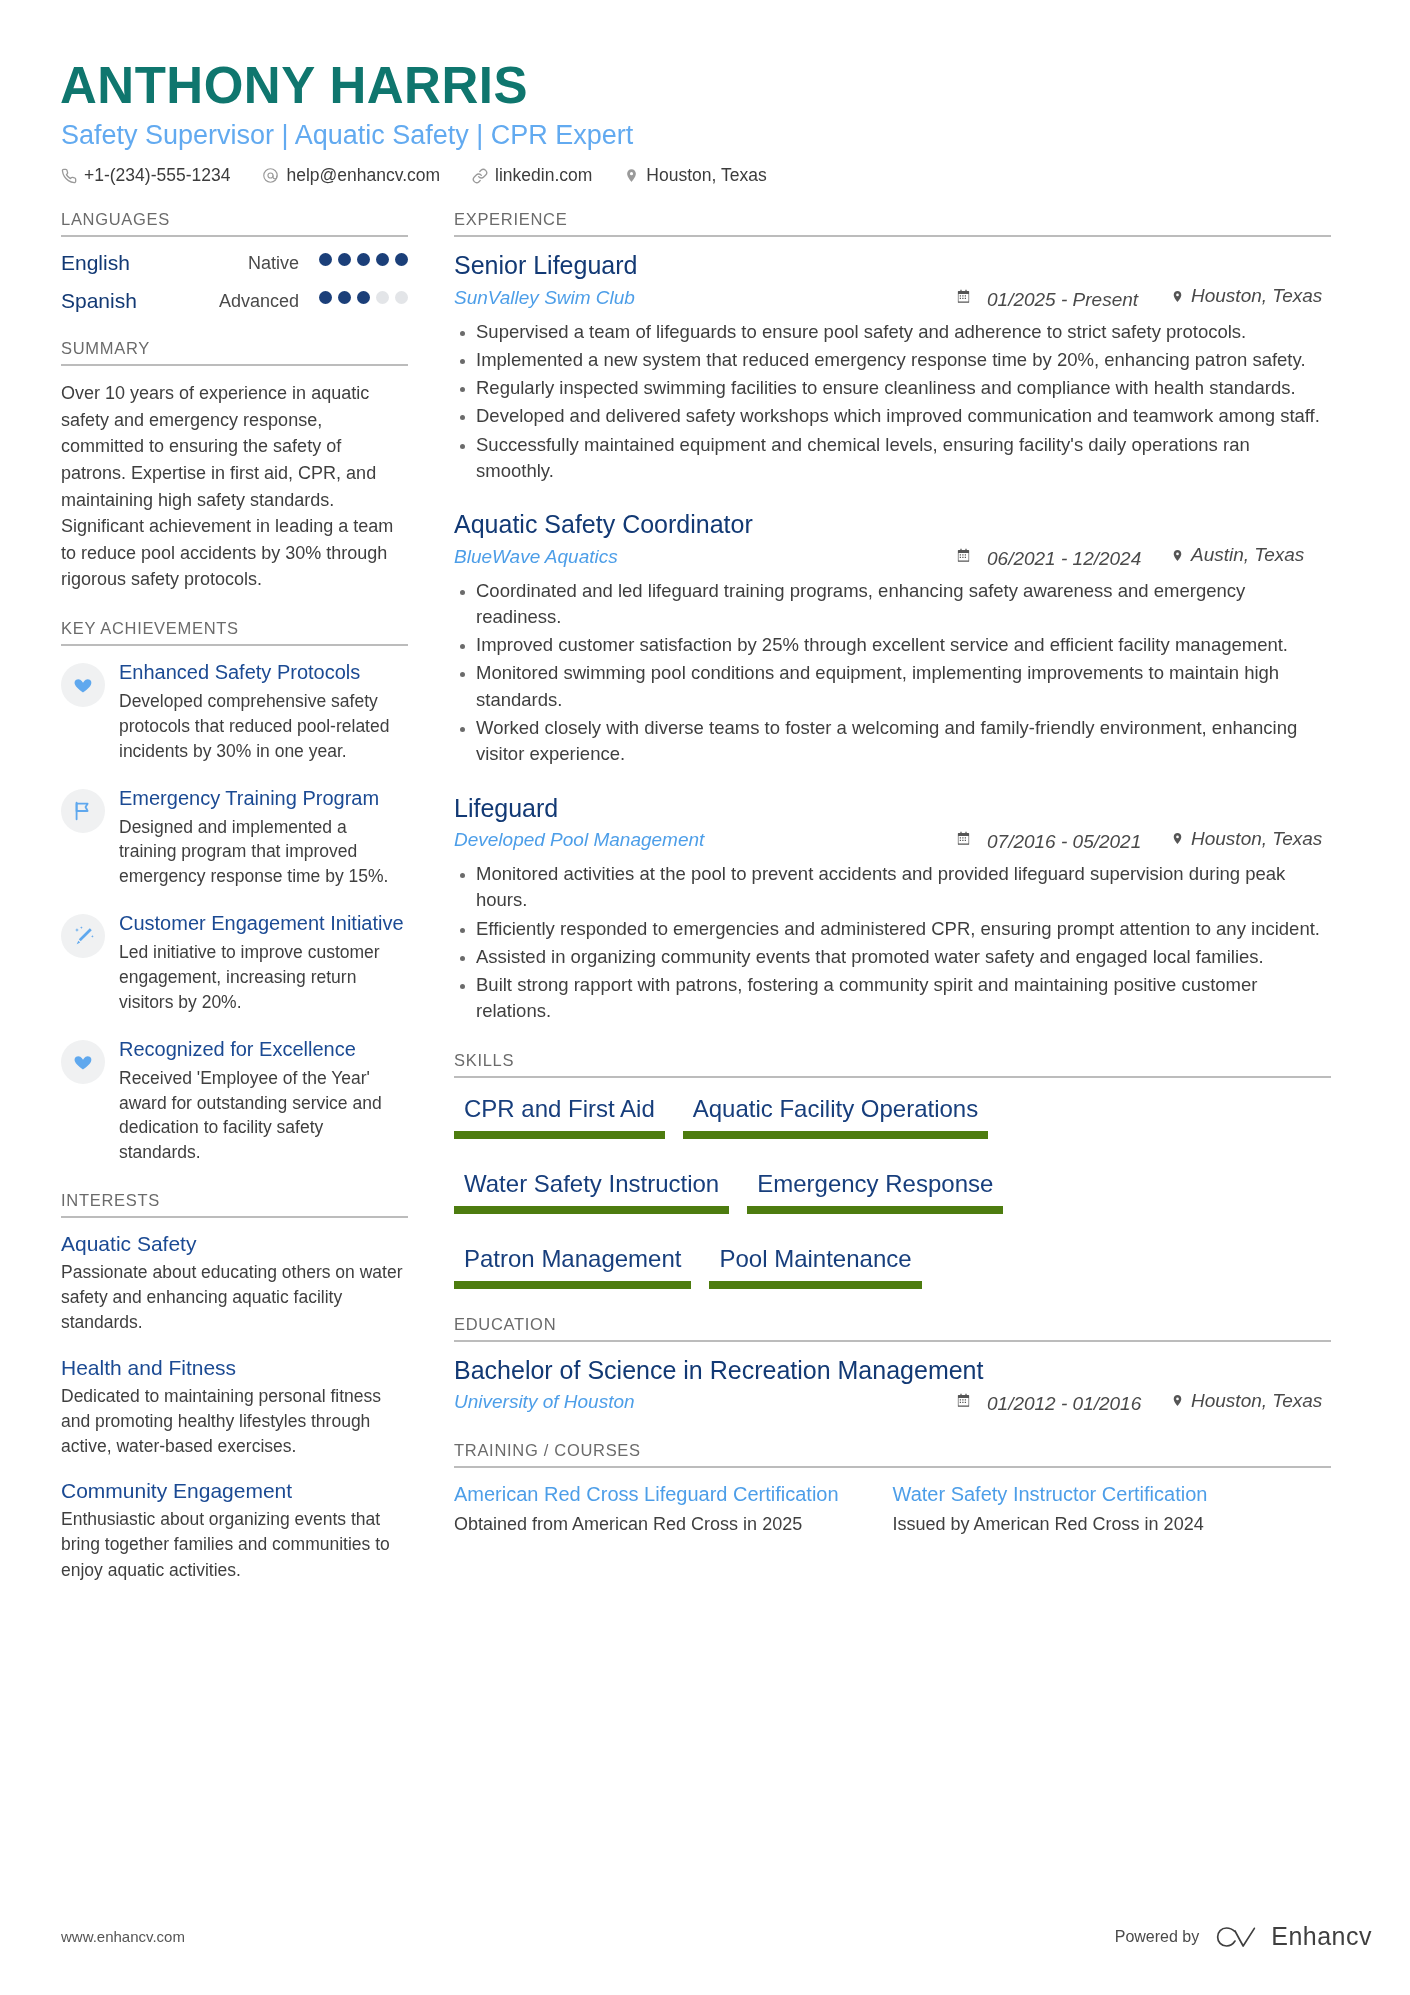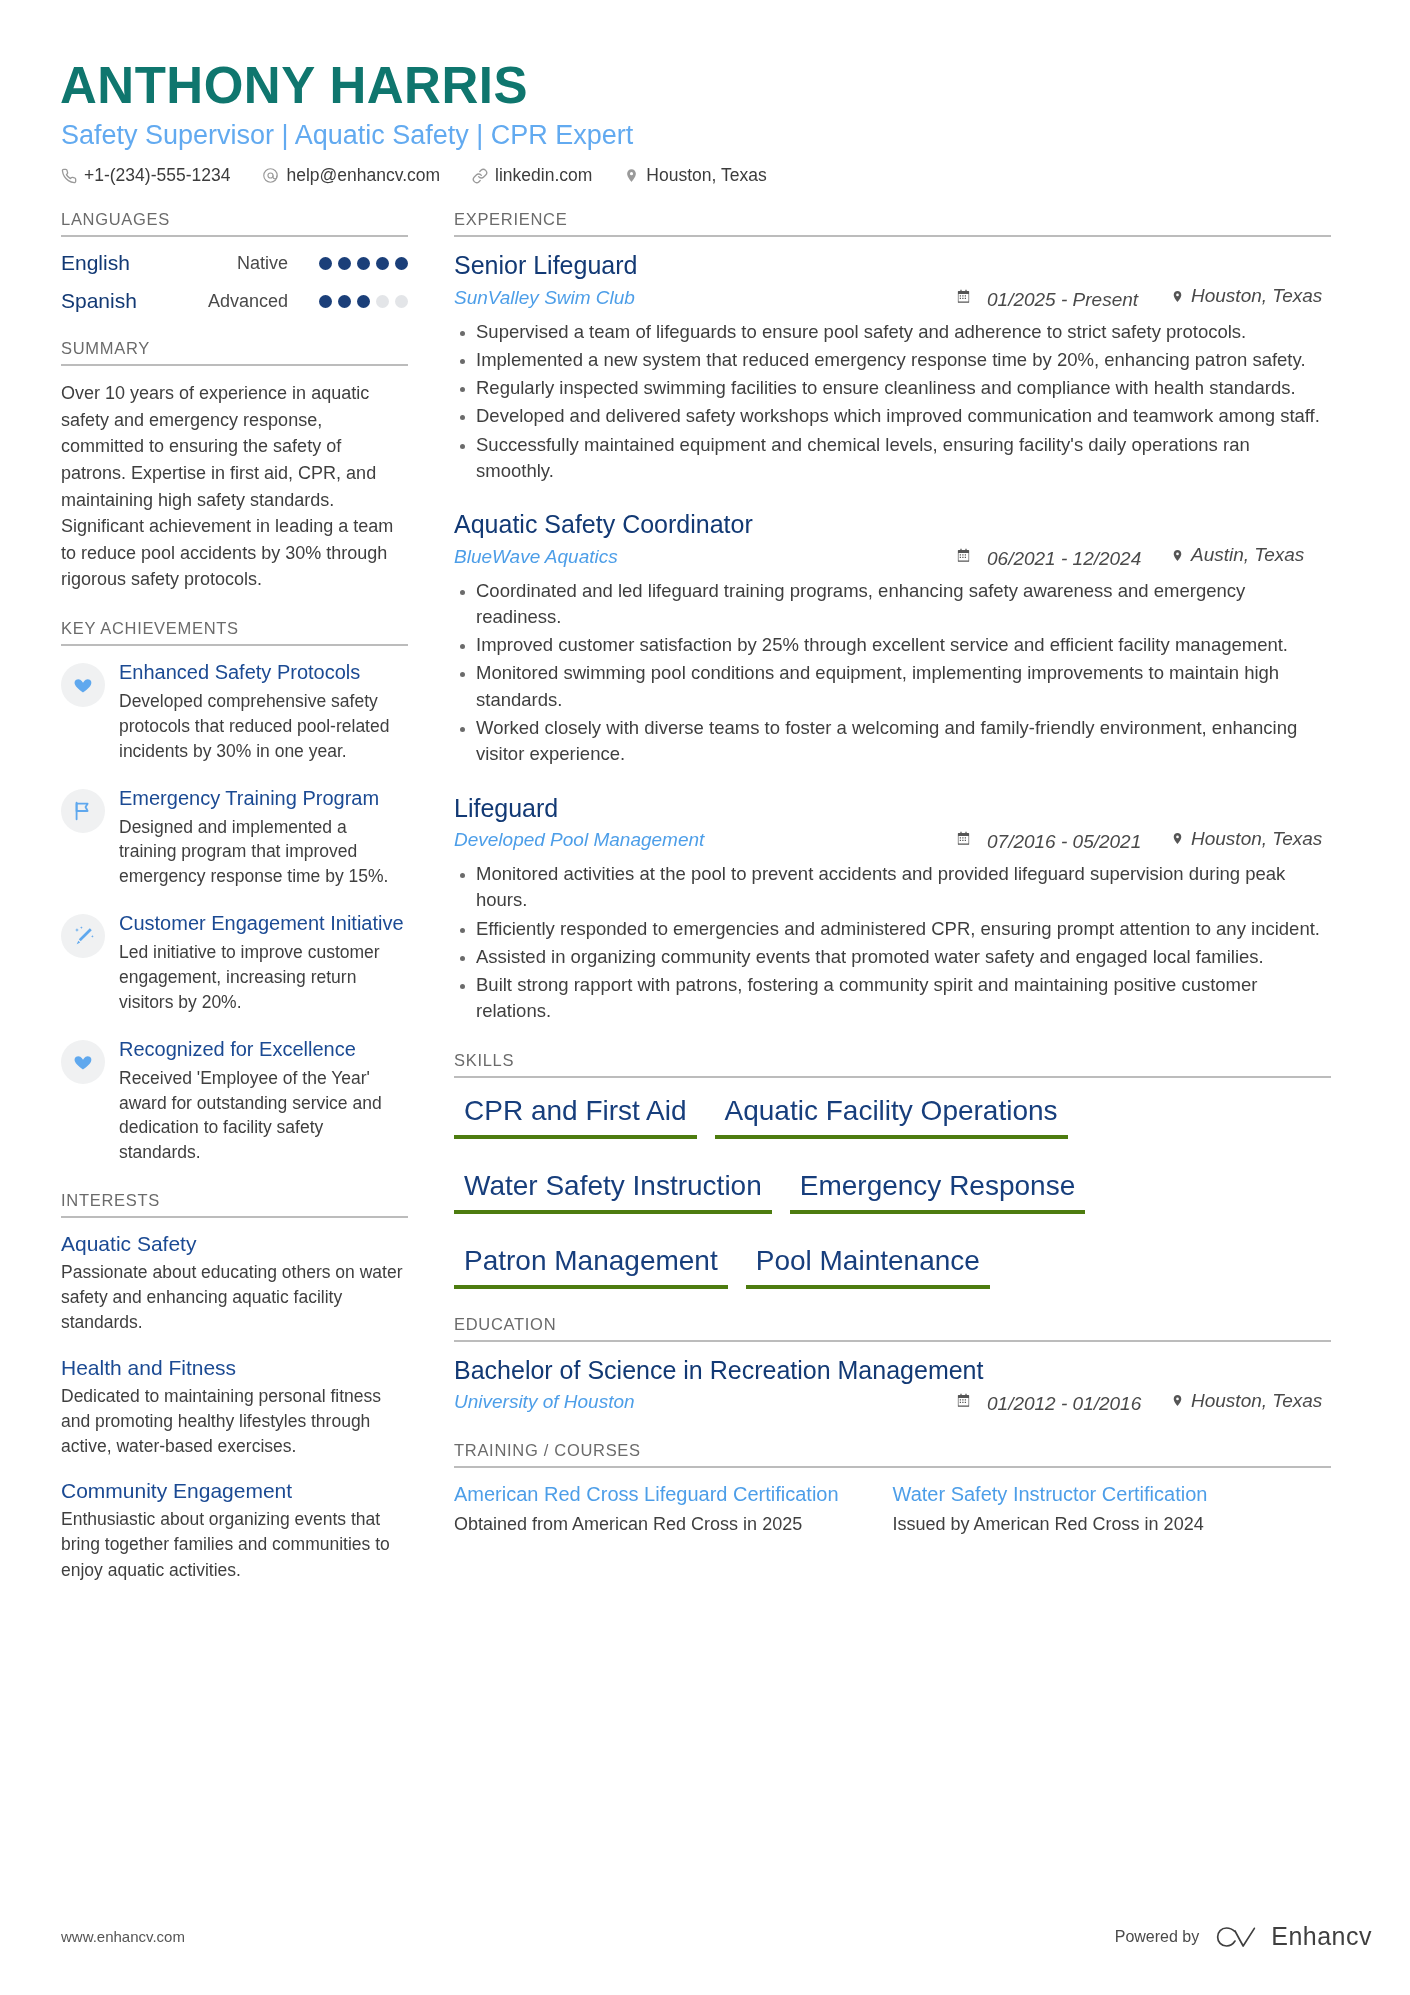--- a/index.html
+++ b/index.html
@@ -58,21 +58,21 @@
     font-weight: 400;
     text-transform: uppercase;
     padding-bottom: 6px;
   }
   .sec-rule { height: 2px; background: #bcbcbc; margin-bottom: 14px; }
   .sec { margin-bottom: 26px; }
 
   
   .lang-row { display:flex; align-items:center; justify-content:space-between; margin: 9px 0 14px 0; }
   .lang-name { font-size: 21px; color:#123974; }
-  .lang-right { display:flex; align-items:center; gap:31px; }
+  .lang-right { display:flex; align-items:flex-start; gap:20px; }
   .lang-level { font-size: 18px; color:#4a4a4a; }
   .dots { display:flex; gap:6px; }
   .dot { width:13px; height:13px; border-radius:50%; background:#e3e5e8; }
   .dot.on { background:#1b3f79; }
 
   
   .body-txt { font-size: 18px; line-height: 1.48; color:#3f3f3f; }
 
   
   .ach { display:flex; gap:14px; margin-bottom: 22px; align-items:flex-start; }
@@ -99,22 +99,22 @@
   .job-company { color:#4d9ee8; flex: 1 1 auto; }
   .job-date { color:#4a4a4a; display:flex; align-items:flex-start; gap:16px; width: 215px; flex:0 0 auto; }
   .job-loc  { color:#4a4a4a; display:flex; align-items:center; gap:7px; width: 160px; flex:0 0 auto; justify-content:flex-start;}
   ul.bul { margin: 0; padding-left: 22px; }
   ul.bul li { font-size: 18.5px; line-height: 1.42; color:#3f3f3f; margin-bottom: 2px; }
   ul.bul li::marker { color:#6b6b6b; font-size:16px; }
 
   
   .skills-wrap { display:flex; flex-wrap:wrap; gap: 14px 18px; }
   .skill {
-    font-size: 28px; color:#173e7c;
-    border-bottom: 4px solid #4d7c0f;
+    font-size: 24px; color:#173e7c;
+    border-bottom: 8px solid #4d7c0f;
     padding: 3px 10px 8px 10px;
   }
 
   
   .edu-title { font-size: 25px; color:#123974; margin-bottom: 5px; }
 
   
   .train-grid { display:flex; }
   .train-col { flex: 1 1 0; }
   .train-title { font-size: 20px; color:#4d9ee8; line-height:1.26; margin-bottom: 5px; }

